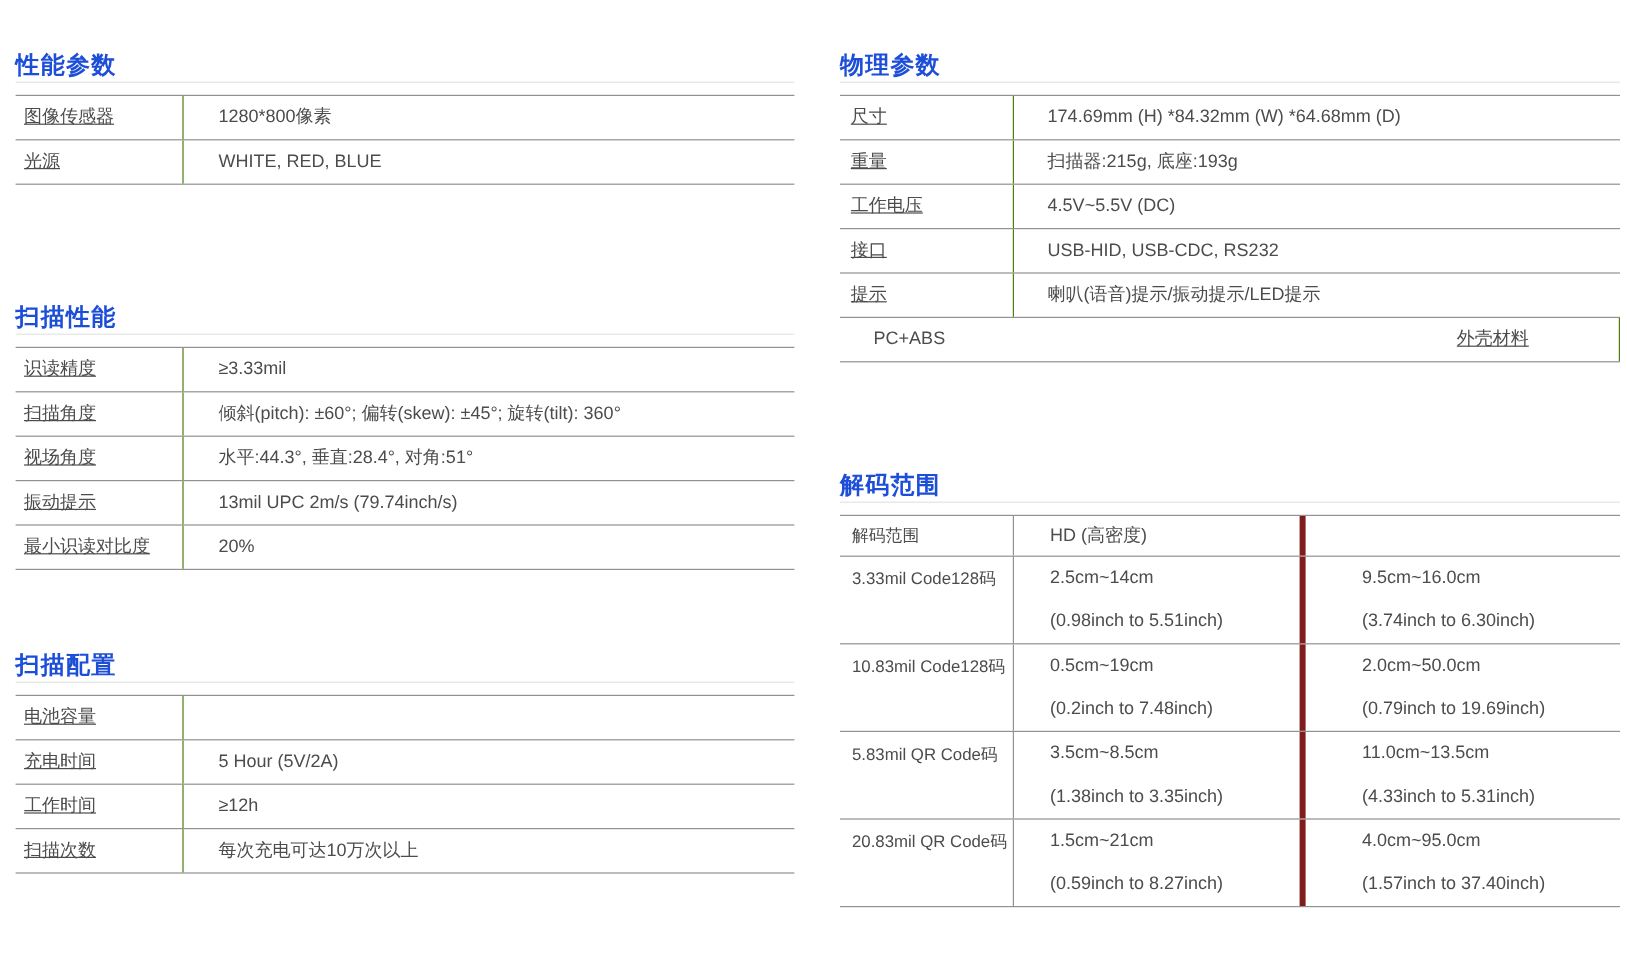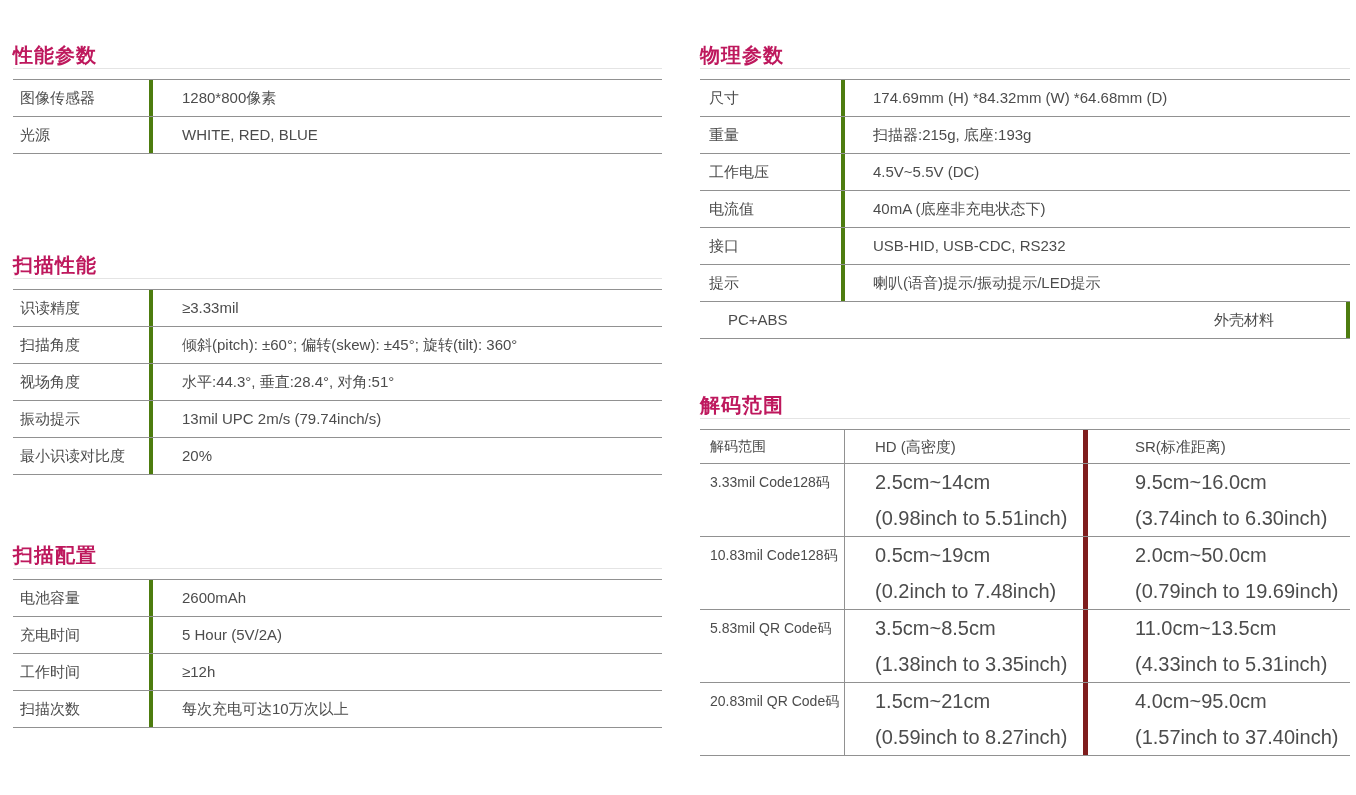--- a/index.html
+++ b/index.html
@@ -3,46 +3,46 @@
 <meta charset="utf-8">
 <style>
   html,body{margin:0;padding:0;}
   body{
     width:1356px;height:795px;background:#ffffff;position:relative;
     font-family:"Liberation Sans","DejaVu Sans",sans-serif;
     color:#4c4c4c;overflow:hidden;
   }
   .spec-section{position:absolute;}
   .sec-title{
-    font-size:20px;line-height:26px;font-weight:700;color:#be185d;
+    font-size:20px;line-height:26px;font-weight:700;color:#1d4ed8;
     margin:0;padding:0;border-bottom:1px solid #e4e4e4;
     letter-spacing:1px;
   }
   .spec-table{margin-top:10px;border-top:1px solid #919191;}
   .row{display:flex;height:36px;border-bottom:1px solid #919191;}
   .cell{
     box-sizing:border-box;line-height:36px;font-size:15px;
     white-space:nowrap;overflow:hidden;
   }
-  .label{border-right:4px solid #4d7c0f;}
+  .label{border-right:1px solid #4d7c0f;text-decoration:underline;}
   .value{flex:1;}
   
   .t-left .label{width:140px;padding-left:7px;}
   .t-left .value{padding-left:29px;}
   
   .t-right .label{width:145px;padding-left:9px;}
   .t-right .value{padding-left:28px;}
   
   .decode .hrow{height:33px;}
   .decode .hrow .cell{line-height:33px;}
   .decode .brow{height:72px;justify-content:flex-end;}
   .decode .c1{width:145px;padding-left:10px;border-right:1px solid #919191;font-size:14px;}
   .decode .c2{width:243px;padding-left:30px;border-right:5px solid #7f1d1d;}
   .decode .c3{flex:1;padding-left:47px;}
-  .decode .line{height:36px;line-height:36px;font-size:20px;white-space:nowrap;}
+  .decode .line{height:36px;line-height:36px;font-size:15px;white-space:nowrap;}
 </style>
 </head>
 <body>
 
 <section class="spec-section" style="left:13px;top:42px;width:649px">
   <h2 class="sec-title">性能参数</h2>
   <div class="spec-table t-left">
     <div class="row">
       <div class="cell label">图像传感器</div>
       <div class="cell value">1280*800像素</div>
@@ -78,21 +78,20 @@
       <div class="cell value">20%</div>
     </div>
   </div>
 </section>
 
 <section class="spec-section" style="left:13px;top:542px;width:649px">
   <h2 class="sec-title">扫描配置</h2>
   <div class="spec-table t-left">
     <div class="row">
       <div class="cell label">电池容量</div>
-      <div class="cell value">2600mAh</div>
     </div>
     <div class="row">
       <div class="cell label">充电时间</div>
       <div class="cell value">5 Hour (5V/2A)</div>
     </div>
     <div class="row">
       <div class="cell label">工作时间</div>
       <div class="cell value">≥12h</div>
     </div>
     <div class="row">
@@ -111,24 +110,20 @@
     </div>
     <div class="row">
       <div class="cell label">重量</div>
       <div class="cell value">扫描器:215g, 底座:193g</div>
     </div>
     <div class="row">
       <div class="cell label">工作电压</div>
       <div class="cell value">4.5V~5.5V (DC)</div>
     </div>
     <div class="row">
-      <div class="cell label">电流值</div>
-      <div class="cell value">40mA (底座非充电状态下)</div>
-    </div>
-    <div class="row">
       <div class="cell label">接口</div>
       <div class="cell value">USB-HID, USB-CDC, RS232</div>
     </div>
     <div class="row">
       <div class="cell label">提示</div>
       <div class="cell value">喇叭(语音)提示/振动提示/LED提示</div>
     </div>
     <div class="row">
       <div class="cell value">PC+ABS</div>
       <div class="cell label">外壳材料</div>
@@ -136,21 +131,20 @@
   </div>
 </section>
 
 <section class="spec-section" style="left:700px;top:392px;width:650px">
   <h2 class="sec-title">解码范围</h2>
   <div class="spec-table decode">
 
     <div class="row hrow">
       <div class="cell c1">解码范围</div>
       <div class="cell c2">HD (高密度)</div>
-      <div class="cell c3">SR(标准距离)</div>
     </div>
 
     <div class="row brow">
       <div class="cell c1">3.33mil Code128码</div>
       <div class="cell c2">
         <div class="line">2.5cm~14cm</div>
         <div class="line">(0.98inch to 5.51inch)</div>
       </div>
       <div class="cell c3">
         <div class="line">9.5cm~16.0cm</div>

